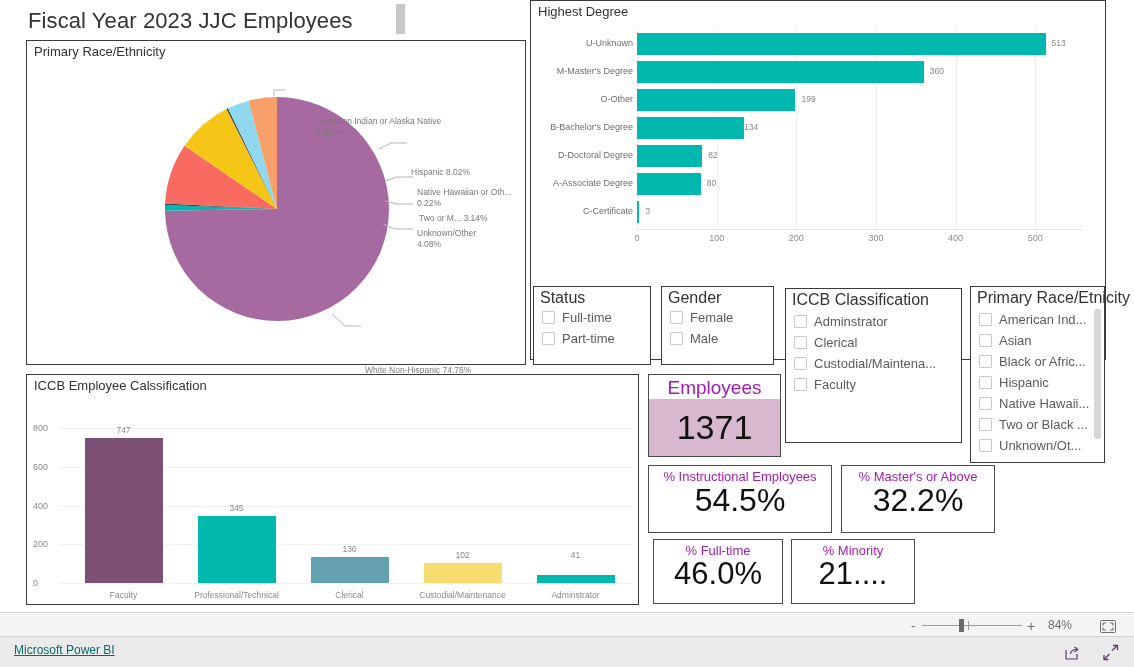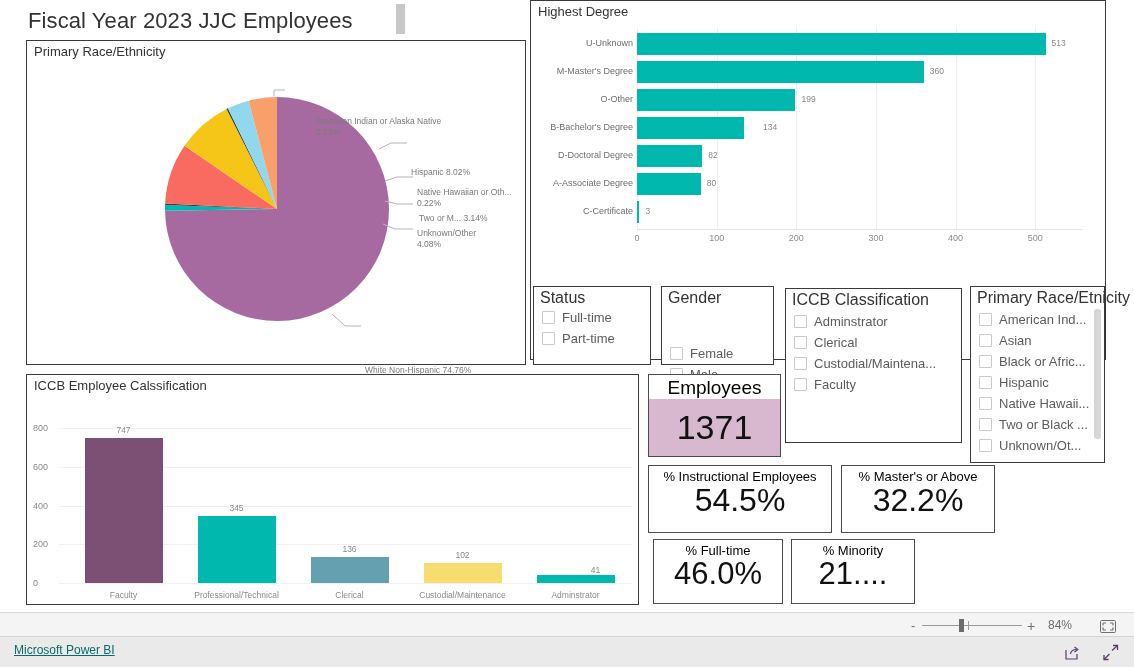--- a/index.html
+++ b/index.html
@@ -217,21 +217,21 @@
   .kpi {
     position: absolute;
     background: #ffffff;
     border: 1px solid #4a4a4a;
     display: flex;
     flex-direction: column;
     align-items: center;
   }
   .kpi-title {
     font-size: 13px;
-    color: #000000;
+    color: #a21caf;
     padding-top: 3px;
     white-space: nowrap;
   }
   .kpi-value {
     font-size: 30px;
     color: #111111;
     line-height: 1.05;
     white-space: nowrap;
   }
 
@@ -402,21 +402,21 @@
               <div class="bar-val" style="left: 398.714px;">360</div>
             </div>
             <div class="bar-row" style="top: 60px;">
               <div class="bar-cat">O-Other</div>
               <div class="bar-rect" style="width: 158.489px; background: rgb(0, 184, 174);"></div>
               <div class="bar-val" style="left: 270.489px;">199</div>
             </div>
             <div class="bar-row" style="top: 88px;">
               <div class="bar-cat">B-Bachelor's Degree</div>
               <div class="bar-rect" style="width: 106.721px; background: rgb(0, 184, 174);"></div>
-              <div class="bar-val" style="left: 232px;">134</div>
+              <div class="bar-val" style="left: 213px;">134</div>
             </div>
             <div class="bar-row" style="top: 116px;">
               <div class="bar-cat">D-Doctoral Degree</div>
               <div class="bar-rect" style="width: 65.3071px; background: rgb(0, 184, 174);"></div>
               <div class="bar-val" style="left: 177.307px;">82</div>
             </div>
             <div class="bar-row" style="top: 144px;">
               <div class="bar-cat">A-Associate Degree</div>
               <div class="bar-rect" style="width: 63.7143px; background: rgb(0, 184, 174);"></div>
               <div class="bar-val" style="left: 175.714px;">80</div>
@@ -448,21 +448,21 @@
         </div>
         <div class="slicer-item">
           <span class="cbox"></span>
           <span class="slicer-label">Part-time</span>
         </div>
       </div>
     </div>
 
     <div class="visual" id="slicer-gender">
       <div class="slicer-title">Gender</div>
-      <div class="slicer-items" style="top:20px;margin-top:36px;">
+      <div class="slicer-items" style="top:20px;">
         <div class="slicer-item">
           <span class="cbox"></span>
           <span class="slicer-label">Female</span>
         </div>
         <div class="slicer-item">
           <span class="cbox"></span>
           <span class="slicer-label">Male</span>
         </div>
       </div>
     </div>
@@ -548,21 +548,21 @@
             <div class="col-rect" style="left: 170.5px; width: 78px; height: 66.8438px; background: rgb(0, 184, 174);"></div>
             <div class="col-val" style="left: 209.5px; bottom: 92.8438px;">345</div>
             <div class="col-cat" style="left: 209.5px;">Professional/Technical</div>
             <div class="col-rect" style="left: 283.5px; width: 78px; height: 26.35px; background: rgb(100, 160, 176);"></div>
             <div class="col-val" style="left: 322.5px; bottom: 52.35px; text-align: center;">136</div>
             <div class="col-cat" style="left: 322.5px;">Clerical</div>
             <div class="col-rect" style="left: 396.5px; width: 78px; height: 19.7625px; background: rgb(247, 220, 111);"></div>
             <div class="col-val" style="left: 435.5px; bottom: 45.7625px;">102</div>
             <div class="col-cat" style="left: 435.5px;">Custodial/Maintenance</div>
             <div class="col-rect" style="left: 509.5px; width: 78px; height: 7.94375px; background: rgb(0, 184, 174);"></div>
-            <div class="col-val" style="left: 548.5px; bottom: 31px; margin-left: 20px;">41</div>
+            <div class="col-val" style="left: 548.5px; bottom: 46px;">41</div>
             <div class="col-cat" style="left: 548.5px;">Adminstrator</div>
           </div>
       </div>
     </div>
 
     <div class="kpi" id="kpi-employees">
       <div class="kpi-title">Employees</div>
       <div class="kpi-value-band">
         <div class="kpi-value">1371</div>
       </div>

